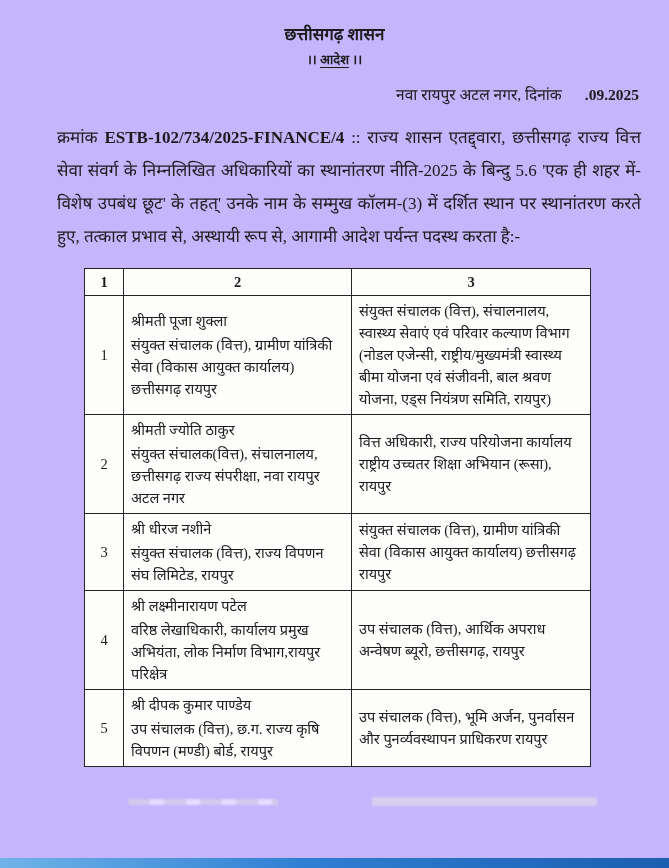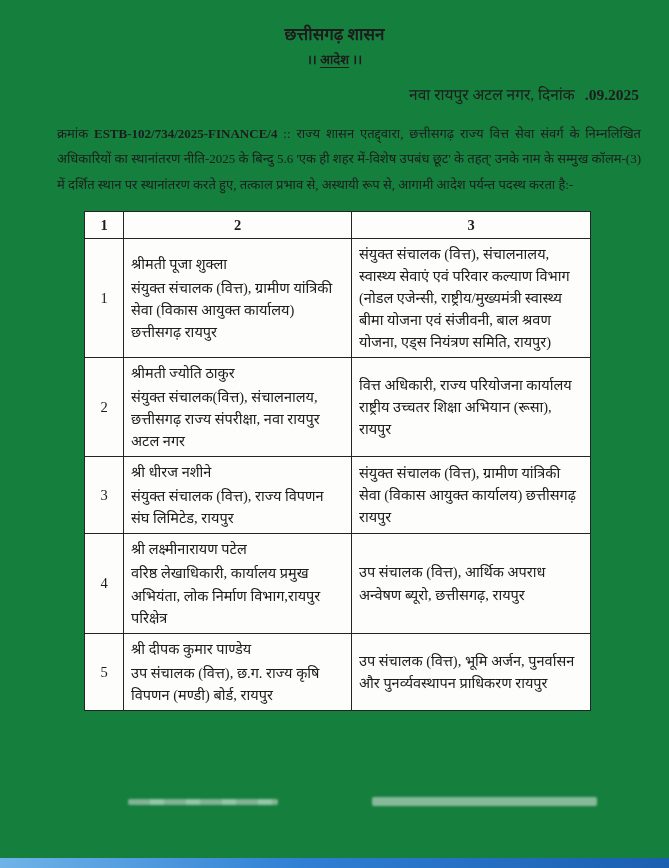--- a/index.html
+++ b/index.html
@@ -3,44 +3,44 @@
 <meta charset="utf-8">
 <style>
   * { box-sizing: border-box; margin: 0; padding: 0; }
   html, body { background: #e9e9e9; }
   body { font-family: "Liberation Serif", "DejaVu Serif", serif; }
   .page {
     position: relative;
     width: 669px;
     height: 868px;
     margin: 0 auto;
-    background: #15803d;
+    background: #c4b5fd;
     color: #1c1c1c;
     overflow: hidden;
   }
   .header {
     padding-top: 22px;
     text-align: center;
     font-weight: bold;
     font-size: 17px;
     line-height: 1.5;
   }
   .header .line { display: block; }
   .order-line { font-size: 13px; margin-top: 2px; }
   .order-word { text-decoration: underline; text-underline-offset: 3px; }
   .dateline {
     margin-top: 14px;
     padding-right: 30px;
     text-align: right;
     font-size: 15.5px;
   }
-  .date-value { font-weight: bold; margin-left: 10px; }
+  .date-value { font-weight: bold; margin-left: 23px; }
   .body-para {
     margin: 16px 28px 0 57px;
-    font-size: 13px;
+    font-size: 17px;
     line-height: 1.95;
     text-align: justify;
   }
   .ref-number { font-weight: bold; font-family: "Liberation Serif", serif; }
   table.transfer-table {
     border-collapse: collapse;
     table-layout: fixed;
     margin: 14px 0 0 84px;
     width: 506px;
     background: #fdfdfc;

